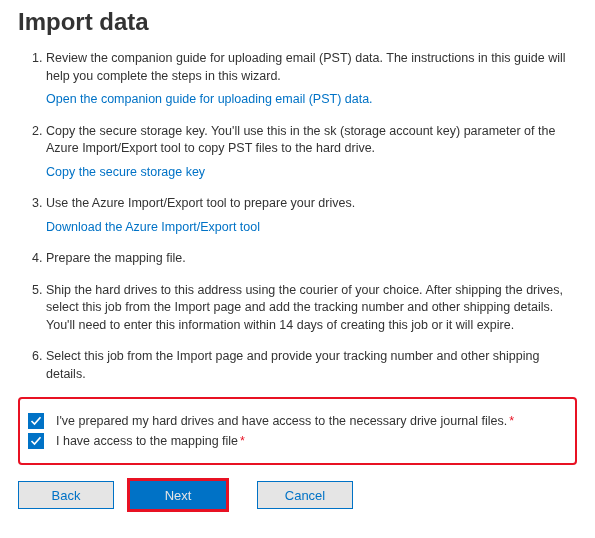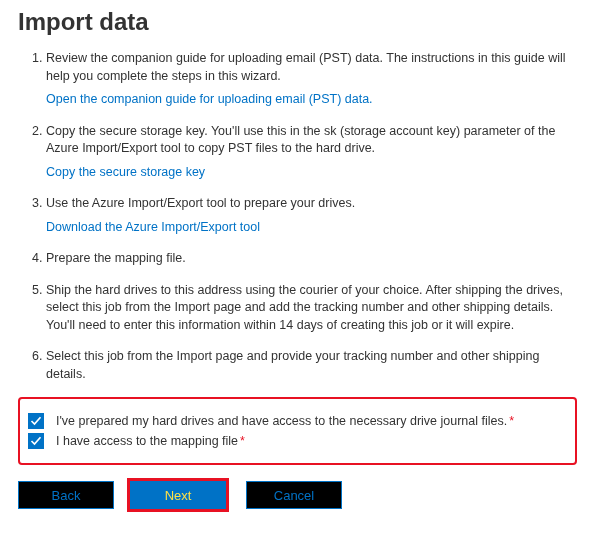--- a/index.html
+++ b/index.html
@@ -10,22 +10,22 @@
   .step-text{color:#333}
   .step-link{color:#0072c6;margin-top:6px;display:block;cursor:pointer}
   .confirm-box{border:2px solid #e81123;border-radius:4px;margin:8px 0 16px 0;padding:10px 8px}
   .chk-row{display:flex;align-items:center;margin:4px 0}
   .chk{width:16px;height:16px;background:#0072c6;display:flex;align-items:center;justify-content:center;margin-right:12px;flex:0 0 16px}
   .chk svg{width:12px;height:12px}
   .chk-label{color:#333;font-size:12.5px}
   .req{color:#e81123;margin-left:2px}
   .btn-row{display:flex;gap:0;margin-top:2px}
   .btn{width:96px;height:28px;font-size:13px;display:flex;align-items:center;justify-content:center;cursor:pointer;box-sizing:border-box}
-  .btn-outline{background:#000000;color:#0072c6;border:1px solid #0072c6;margin-right:16px}
-  .btn-primary{background:#0072c6;color:#fde047;border:1px solid #0072c6;outline:3px solid #e81123;outline-offset:0;margin-right:20px}
+  .btn-outline{background:#e5e5e5;color:#0072c6;border:1px solid #0072c6;margin-right:16px}
+  .btn-primary{background:#0072c6;color:#e5e5e5;border:1px solid #0072c6;outline:3px solid #e81123;outline-offset:0;margin-right:31px}
 </style>
 </head>
 <body>
 
 <div class="wizard">
   <h1 class="page-title">Import data</h1>
 
   <ol class="steps">
     <li>
       <span class="step-text">Review the companion guide for uploading email (PST) data. The instructions in this guide will help you complete the steps in this wizard.</span>

